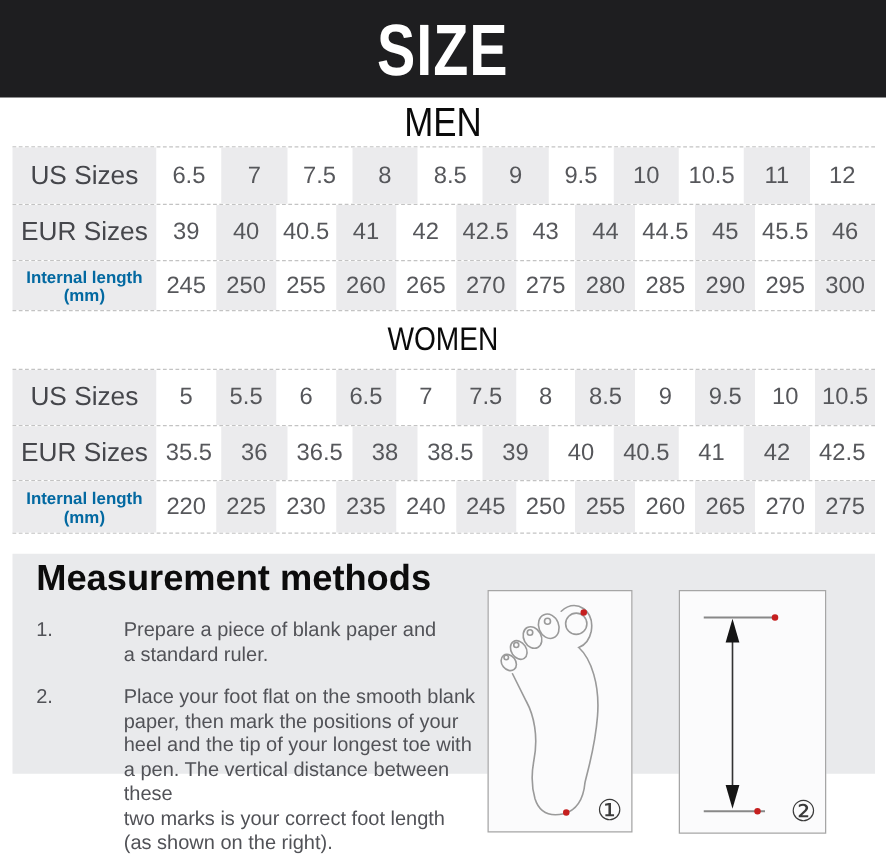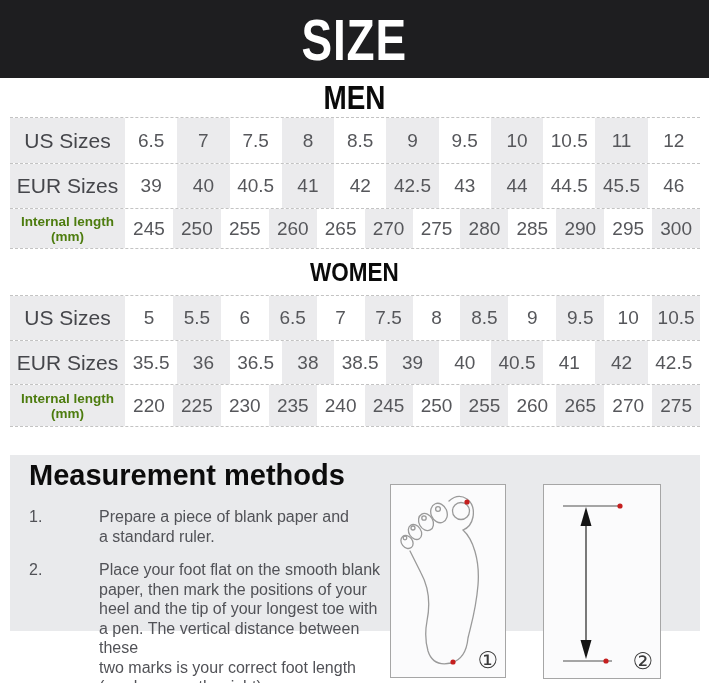--- a/index.html
+++ b/index.html
@@ -5,38 +5,38 @@
   html,body{margin:0;padding:0;background:#fff;}
   .page{position:relative;width:709px;height:683px;background:#ffffff;overflow:hidden;
         font-family:"Liberation Sans","DejaVu Sans",sans-serif;padding-left:23px;}
 
   
   .black-bar{position:absolute;left:0;top:0;width:709px;height:78px;background:#1e1e20;
              display:flex;align-items:center;justify-content:center;}
   .size-title{color:#ffffff;font-size:56px;font-weight:800;letter-spacing:1px;
               transform:scale(.82,1.04);}
 
-  .sec-heading{position:absolute;left:0;width:709px;text-align:center;font-weight:700;color:#0a0a0a;}
+  .sec-heading{position:absolute;left:0;width:709px;text-align:center;font-weight:400;color:#0a0a0a;}
   .sec-heading span{display:inline-block;transform:scale(.9,1.05);}
   #men-heading{top:78px;height:39px;line-height:39px;font-size:31px;}
   #women-heading{top:250px;height:45px;line-height:45px;font-size:25px;}
 
   
   .size-table{position:absolute;left:10px;width:690px;border-top:1px dashed #c3c3c3;}
   #men-table{top:117px;}
   #women-table{top:295px;}
   .trow{display:flex;border-bottom:1px dashed #c3c3c3;box-sizing:border-box;}
   .cell{flex:1;display:flex;align-items:center;justify-content:center;
         font-size:19px;color:#56575b;}
   .trow .cell:nth-child(odd){background:#ebebed;}
   .cell.label{flex:none;width:115px;flex-direction:column;font-size:21px;color:#45464b;}
-  .cell.label.small{font-size:13.5px;font-weight:bold;color:#4d7c0f;line-height:15px;}
+  .cell.label.small{font-size:13.5px;font-weight:bold;color:#0369a1;line-height:15px;}
 
   
-  .panel{position:absolute;left:10px;top:455px;width:690px;height:176px;background:#e9eaec;}
+  .panel{position:absolute;left:10px;top:443px;width:690px;height:176px;background:#e9eaec;}
   .mm-title{position:absolute;left:19px;top:4px;font-size:29px;font-weight:800;color:#0c0c0c;}
   .steps{position:absolute;left:19px;top:52px;width:358px;font-size:16px;line-height:19.5px;color:#515257;}
   .step{display:flex;margin-bottom:14px;}
   .step-num{flex:none;width:24px;}
   .step-text{white-space:pre-line;flex:1;margin-left:46px;}
 
   .fig-box{position:absolute;background:#fbfbfc;border:1px solid #a6a6a6;box-sizing:border-box;}
   #fig1{left:380px;top:29px;width:116px;height:194px;}
   #fig2{left:533px;top:29px;width:118px;height:195px;}
   .fig-box svg{position:absolute;left:0;top:0;}
@@ -80,20 +80,21 @@
         </div>
       <div class="cell">39</div>
       <div class="cell">40</div>
       <div class="cell">40.5</div>
       <div class="cell">41</div>
       <div class="cell">42</div>
       <div class="cell">42.5</div>
       <div class="cell">43</div>
       <div class="cell">44</div>
       <div class="cell">44.5</div>
+      <div class="cell">45</div>
       <div class="cell">45.5</div>
       <div class="cell">46</div>
     </div>
     <div class="trow" style="height:40px">
       <div class="cell label small">
           <span>Internal length</span>
           <span>(mm)</span>
         </div>
       <div class="cell">245</div>
       <div class="cell">250</div>

